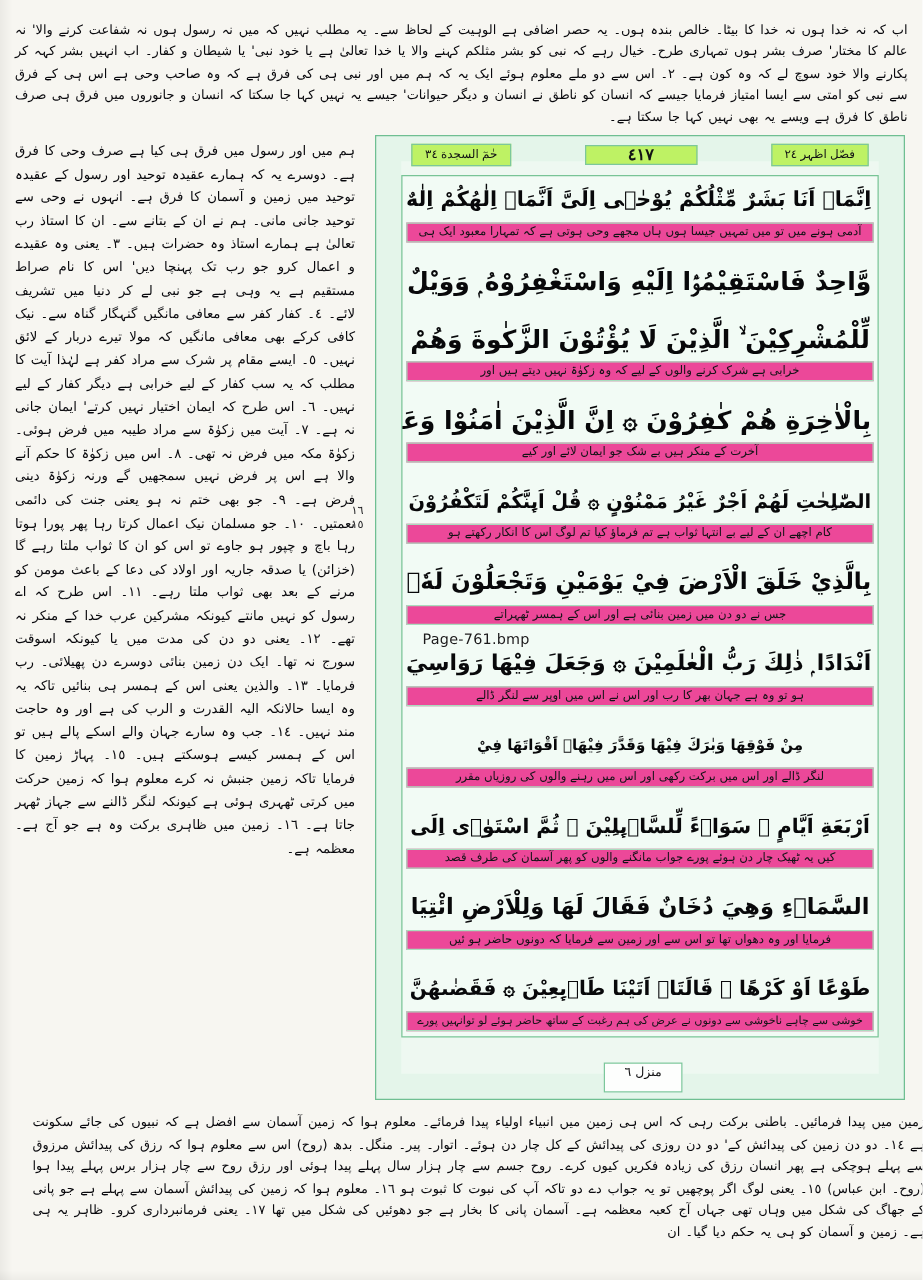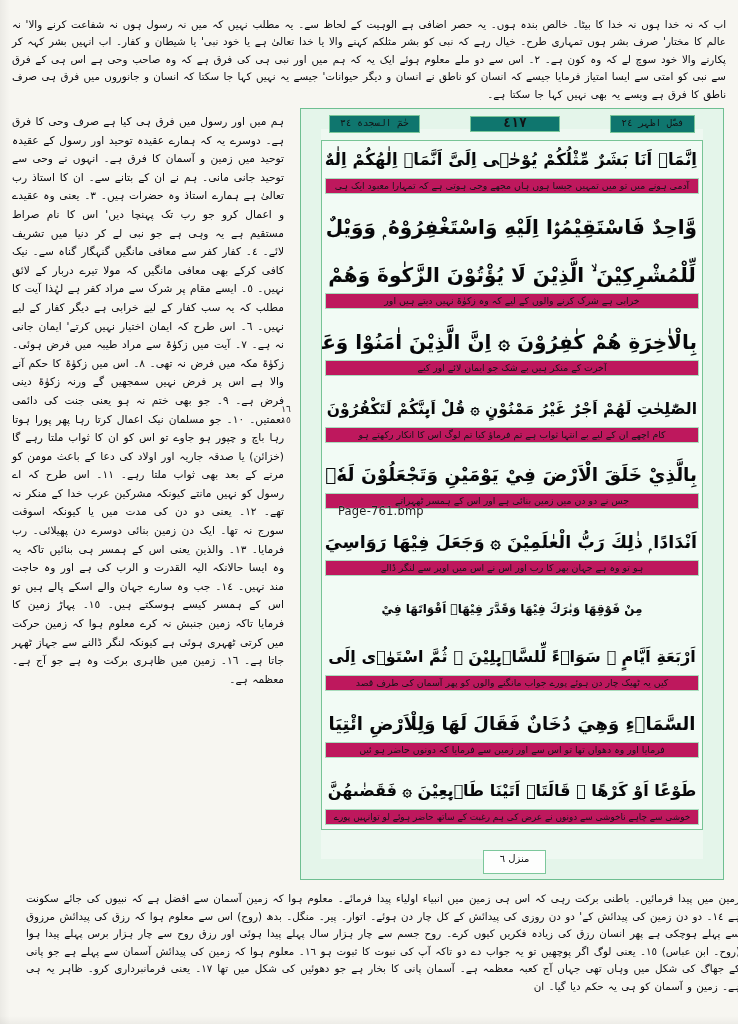--- a/index.html
+++ b/index.html
@@ -102,29 +102,29 @@
     left: 21px; right: 21px; top: 3px;
     height: 26px;
     display: flex;
     align-items: center;
     justify-content: space-between;
     padding: 0 8px;
     box-sizing: border-box;
     z-index: 4;
   }
   .header-box {
-    background: #0f766e;
+    background: #bef264;
     border: 1px solid #7cc79b;
     padding: 1px 10px;
     font-size: 9.5px;
     line-height: 14px;
     color: #121214;
     direction: rtl;
     white-space: nowrap;
-    font-family: Liberation Mono, monospace;
+    font-family: Liberation Sans, sans-serif;
     min-width: 52px;
     text-align: center;
   }
   #page-number-box {
     font-size: 13px;
     font-weight: bold;
     padding: 0 18px;
     letter-spacing: 1px;
   }
 
@@ -158,21 +158,21 @@
     white-space: nowrap;
     padding: 0 2px;
     font-weight: bold;
     letter-spacing: -0.5px;
     transform: scaleX(1.0);
   }
 
   .translation-line {
     direction: rtl;
     text-align: center;
-    background: #be185d;
+    background: #ec4899;
     border: 1px solid #a9dcbd;
     font-family: "DejaVu Sans", sans-serif;
     font-size: 9.4px;
     line-height: 14px;
     color: #131316;
     white-space: nowrap;
     overflow: hidden;
     margin: 1px 0 2px 0;
     padding: 0 3px;
   }
@@ -272,20 +272,21 @@
       <div class="verse-block">
         <div class="ayah-line" style="font-size: 18.5px;">بِالَّذِيْ خَلَقَ الْاَرْضَ فِيْ يَوْمَيْنِ وَتَجْعَلُوْنَ لَهٗۤ</div>
         <div class="translation-line">جس نے دو دن میں زمین بنائی ہے اور اس کے ہمسر ٹھہراتے</div>
       </div>
       <div class="verse-block">
         <div class="ayah-line" style="font-size: 17.5px;">اَنْدَادًا ۭ ذٰلِكَ رَبُّ الْعٰلَمِيْنَ ۞ وَجَعَلَ فِيْهَا رَوَاسِيَ</div>
         <div class="translation-line">ہو تو وہ ہے جہان بھر کا رب اور اس نے اس میں اوپر سے لنگر ڈالے</div>
       </div>
       <div class="verse-block">
         <div class="ayah-line" style="font-size: 12px;">مِنْ فَوْقِهَا وَبٰرَكَ فِيْهَا وَقَدَّرَ فِيْهَاۤ اَقْوَاتَهَا فِيْ</div>
+        <div class="translation-line">لنگر ڈالے اور اس میں برکت رکھی اور اس میں رہنے والوں کی روزیاں مقرر</div>
       </div>
       <div class="verse-block">
         <div class="ayah-line" style="font-size: 16px;">اَرْبَعَةِ اَيَّامٍ ۭ سَوَاۗءً لِّلسَّاۗىِٕلِيْنَ ۞ ثُمَّ اسْتَوٰۤى اِلَى</div>
         <div class="translation-line">کیں یہ ٹھیک چار دن ہوئے پورے جواب مانگنے والوں کو پھر آسمان کی طرف قصد</div>
       </div>
       <div class="verse-block">
         <div class="ayah-line" style="font-size: 18px;">السَّمَاۗءِ وَهِيَ دُخَانٌ فَقَالَ لَهَا وَلِلْاَرْضِ ائْتِيَا</div>
         <div class="translation-line">فرمایا اور وہ دھواں تھا تو اس سے اور زمین سے فرمایا کہ دونوں حاضر ہو ئیں</div>
       </div>
       <div class="verse-block">

